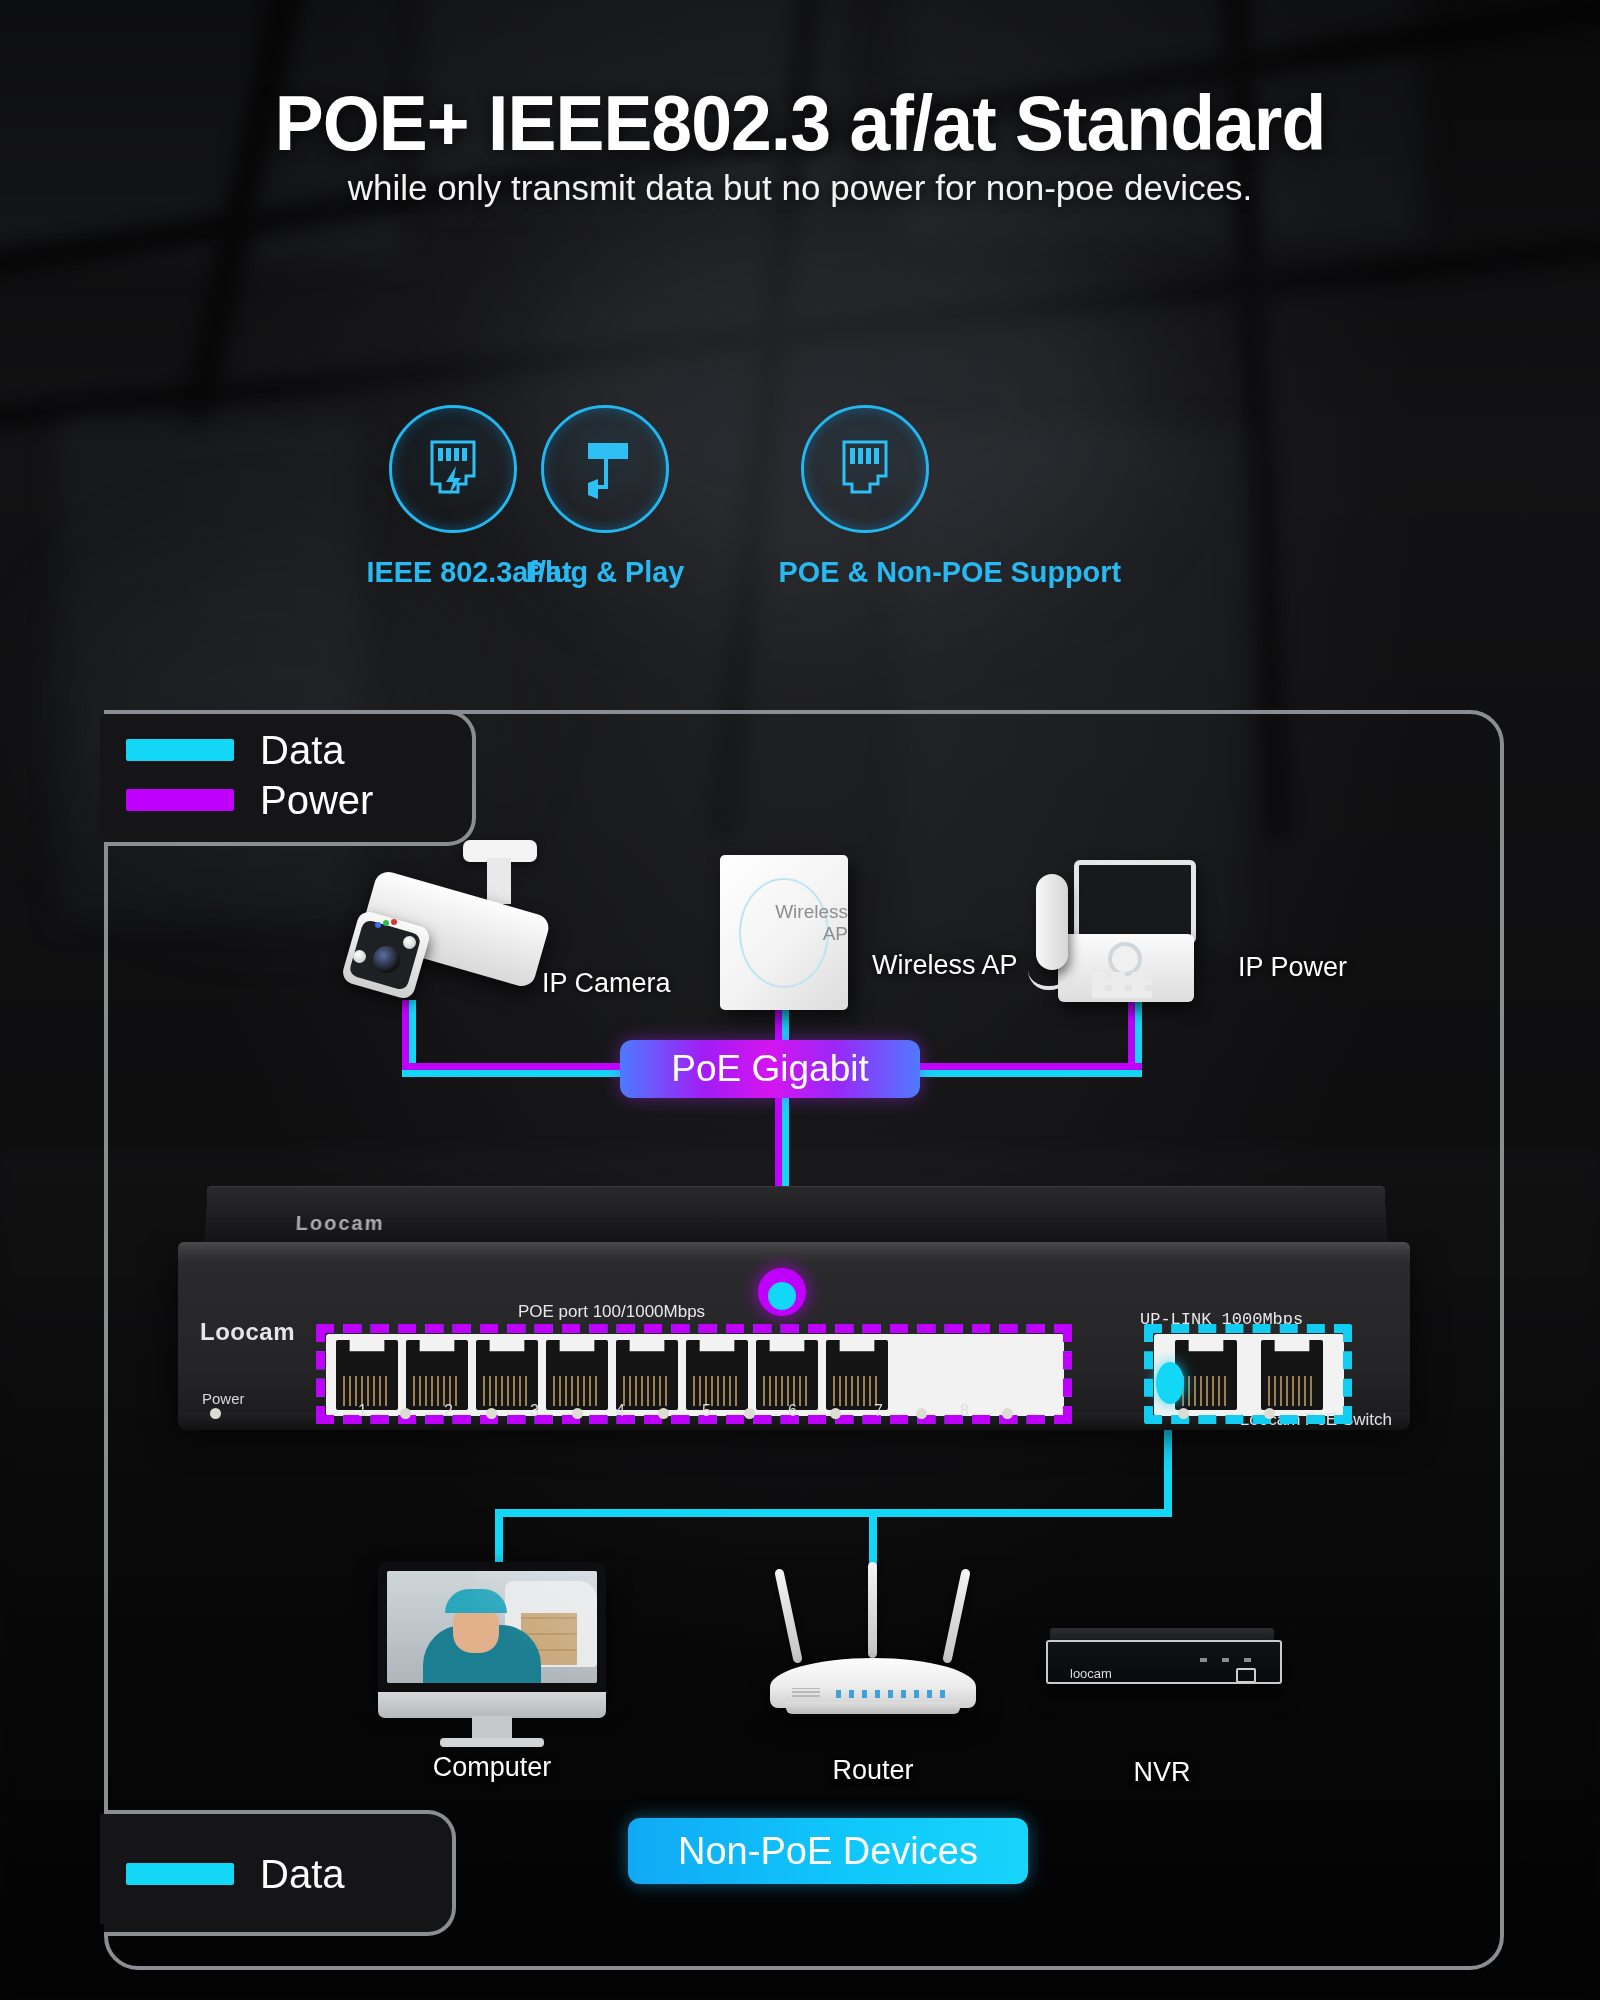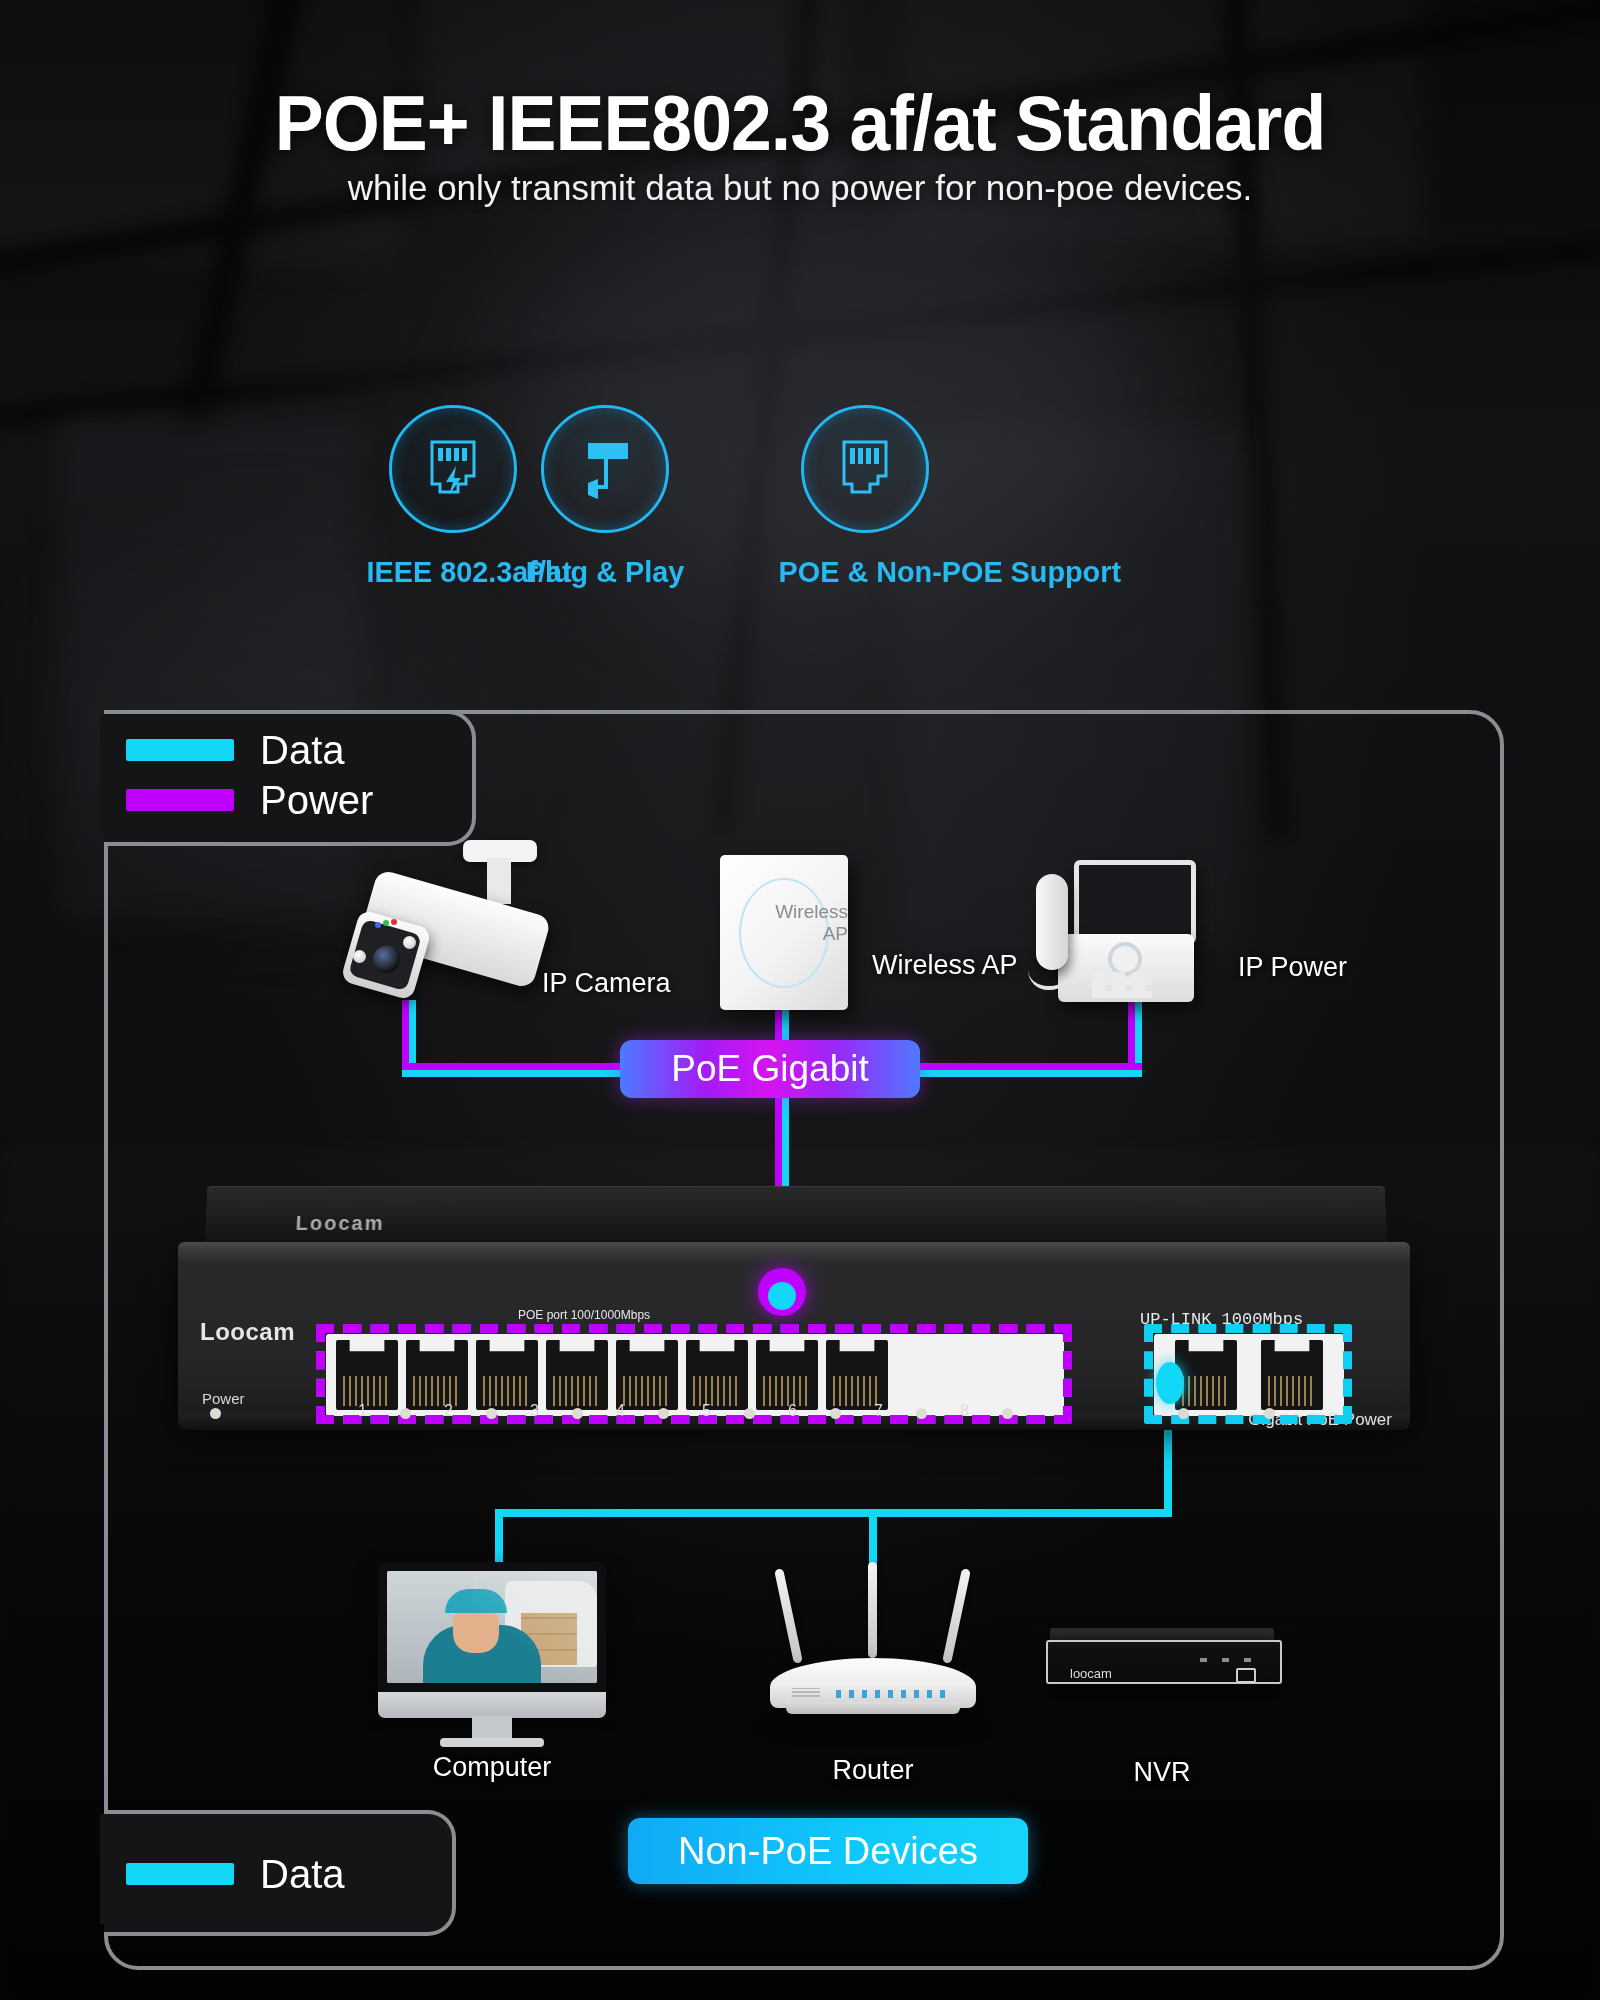--- a/index.html
+++ b/index.html
@@ -104,21 +104,21 @@
   #sw-face{position:absolute;left:0;top:56px;width:1232px;height:176px;
     background:linear-gradient(180deg,#4b4b4d 0%,#39393b 5%,#2a2a2c 12%,#252527 70%,#1c1c1e 100%);
     border-radius:6px;
     box-shadow:0 16px 34px rgba(0,0,0,.75);}
   #sw-bottom{position:absolute;left:0;top:226px;width:1232px;height:18px;
     background:linear-gradient(180deg,#222224,#111112);border-radius:0 0 8px 8px;}
   #sw-left-logo{position:absolute;left:22px;top:76px;font-size:24px;color:#e6e6e8;
     font-weight:700;letter-spacing:.5px;z-index:6;}
   #sw-power-label{position:absolute;left:24px;top:148px;font-size:15px;color:#d8d8da;z-index:6;}
   #sw-right-label{position:absolute;right:18px;top:168px;font-size:17px;color:#e2e2e4;z-index:6;}
-  #sw-poe-label{position:absolute;left:340px;top:66px;font-size:12px;color:#e8e8ea;z-index:7;}
+  #sw-poe-label{position:absolute;left:340px;top:60px;font-size:17px;color:#e8e8ea;z-index:7;}
   #sw-uplink-label{position:absolute;left:962px;top:68px;font-size:17px;color:#e8e8ea;z-index:7;font-family:Liberation Mono, monospace;}
 
   .port-bank{position:absolute;background:#f2f2f2;border-radius:3px;z-index:5;
     display:flex;align-items:center;padding:0 6px;box-sizing:border-box;}
   .rj45{width:62px;height:70px;position:relative;margin:0 4px;}
   .rj45 .shell{position:absolute;inset:0;background:#141415;border-radius:2px;
     clip-path:polygon(0 0,22% 0,22% 16%,78% 16%,78% 0,100% 0,100% 100%,0 100%);}
   .rj45 .pins{position:absolute;left:7px;right:7px;bottom:4px;height:30px;
     background:repeating-linear-gradient(90deg,#9b8152 0,#9b8152 2px,#141415 2px,#141415 6px);}
   .dashed-poe{position:absolute;z-index:7;border:9px dashed #12cdf2;border-radius:3px;}
@@ -359,21 +359,21 @@
 </div>
 <div class="dev-label" style="left:1238px;top:952px;">IP Power</div>
 
 <div id="switch">
   <div id="sw-top">
     <div id="sw-top-logo">Loocam</div>
   </div>
   <div id="sw-face">
     <div id="sw-left-logo">Loocam</div>
     <div id="sw-power-label">Power</div>
-    <div id="sw-right-label">Gigabit PoE Power</div>
+    <div id="sw-right-label">Loocam PoE Switch</div>
     <div id="sw-poe-label">POE port 100/1000Mbps</div>
     <div id="sw-uplink-label">UP-LINK 1000Mbps</div>
 
     <div class="port-bank" style="left:148px;top:92px;width:738px;height:82px;">
       <div class="rj45">
           <div class="shell"></div>
           <div class="pins"></div>
         </div>
       <div class="rj45">
           <div class="shell"></div>

